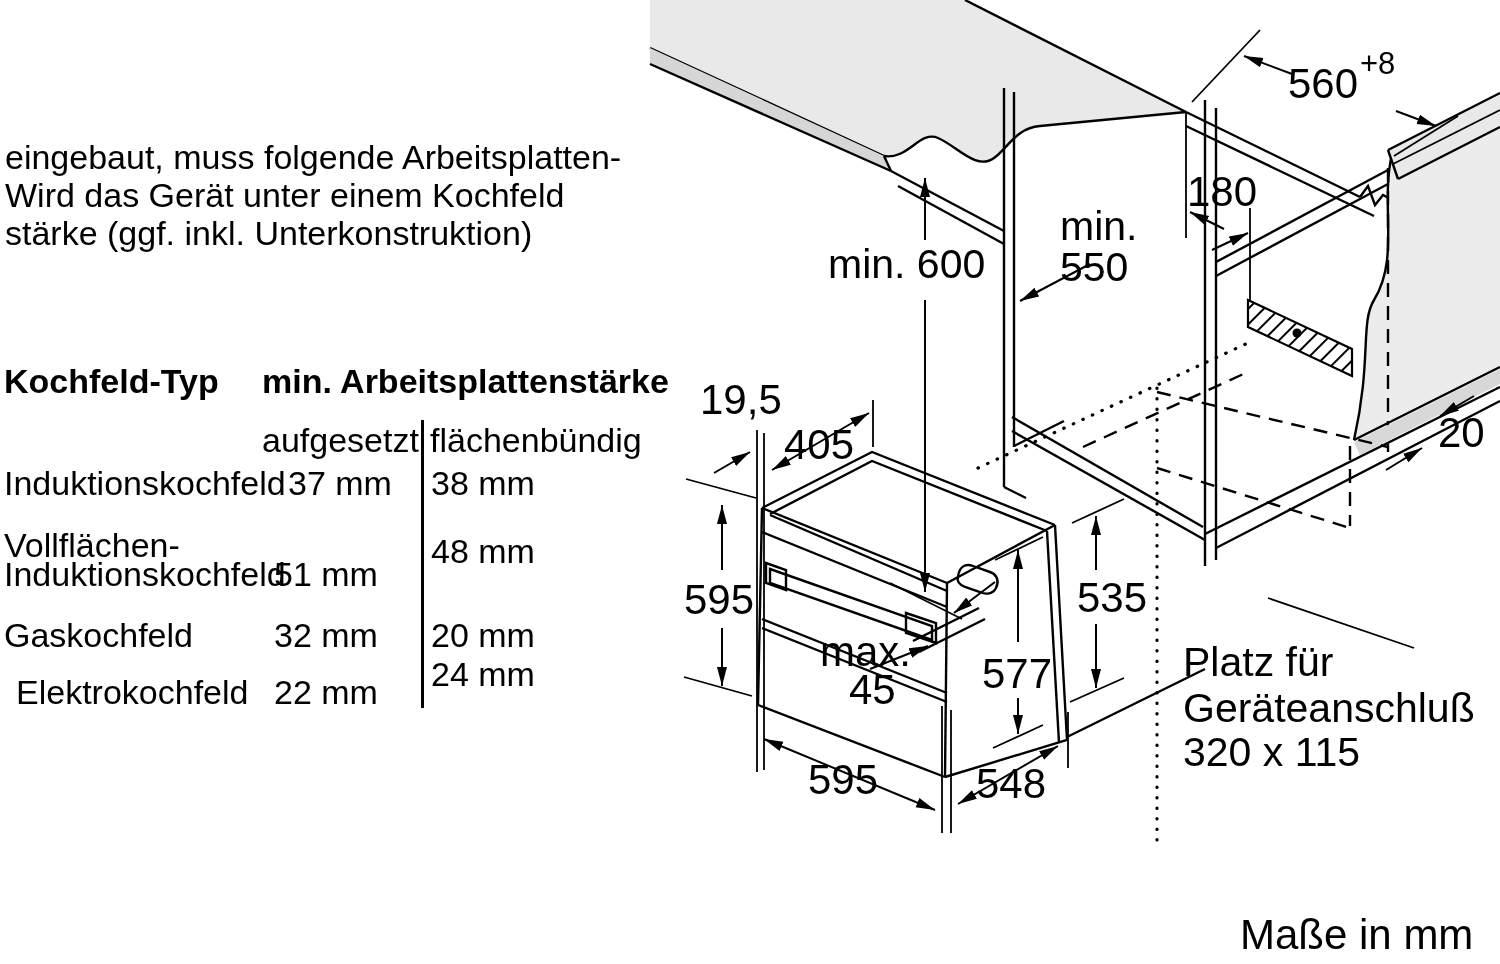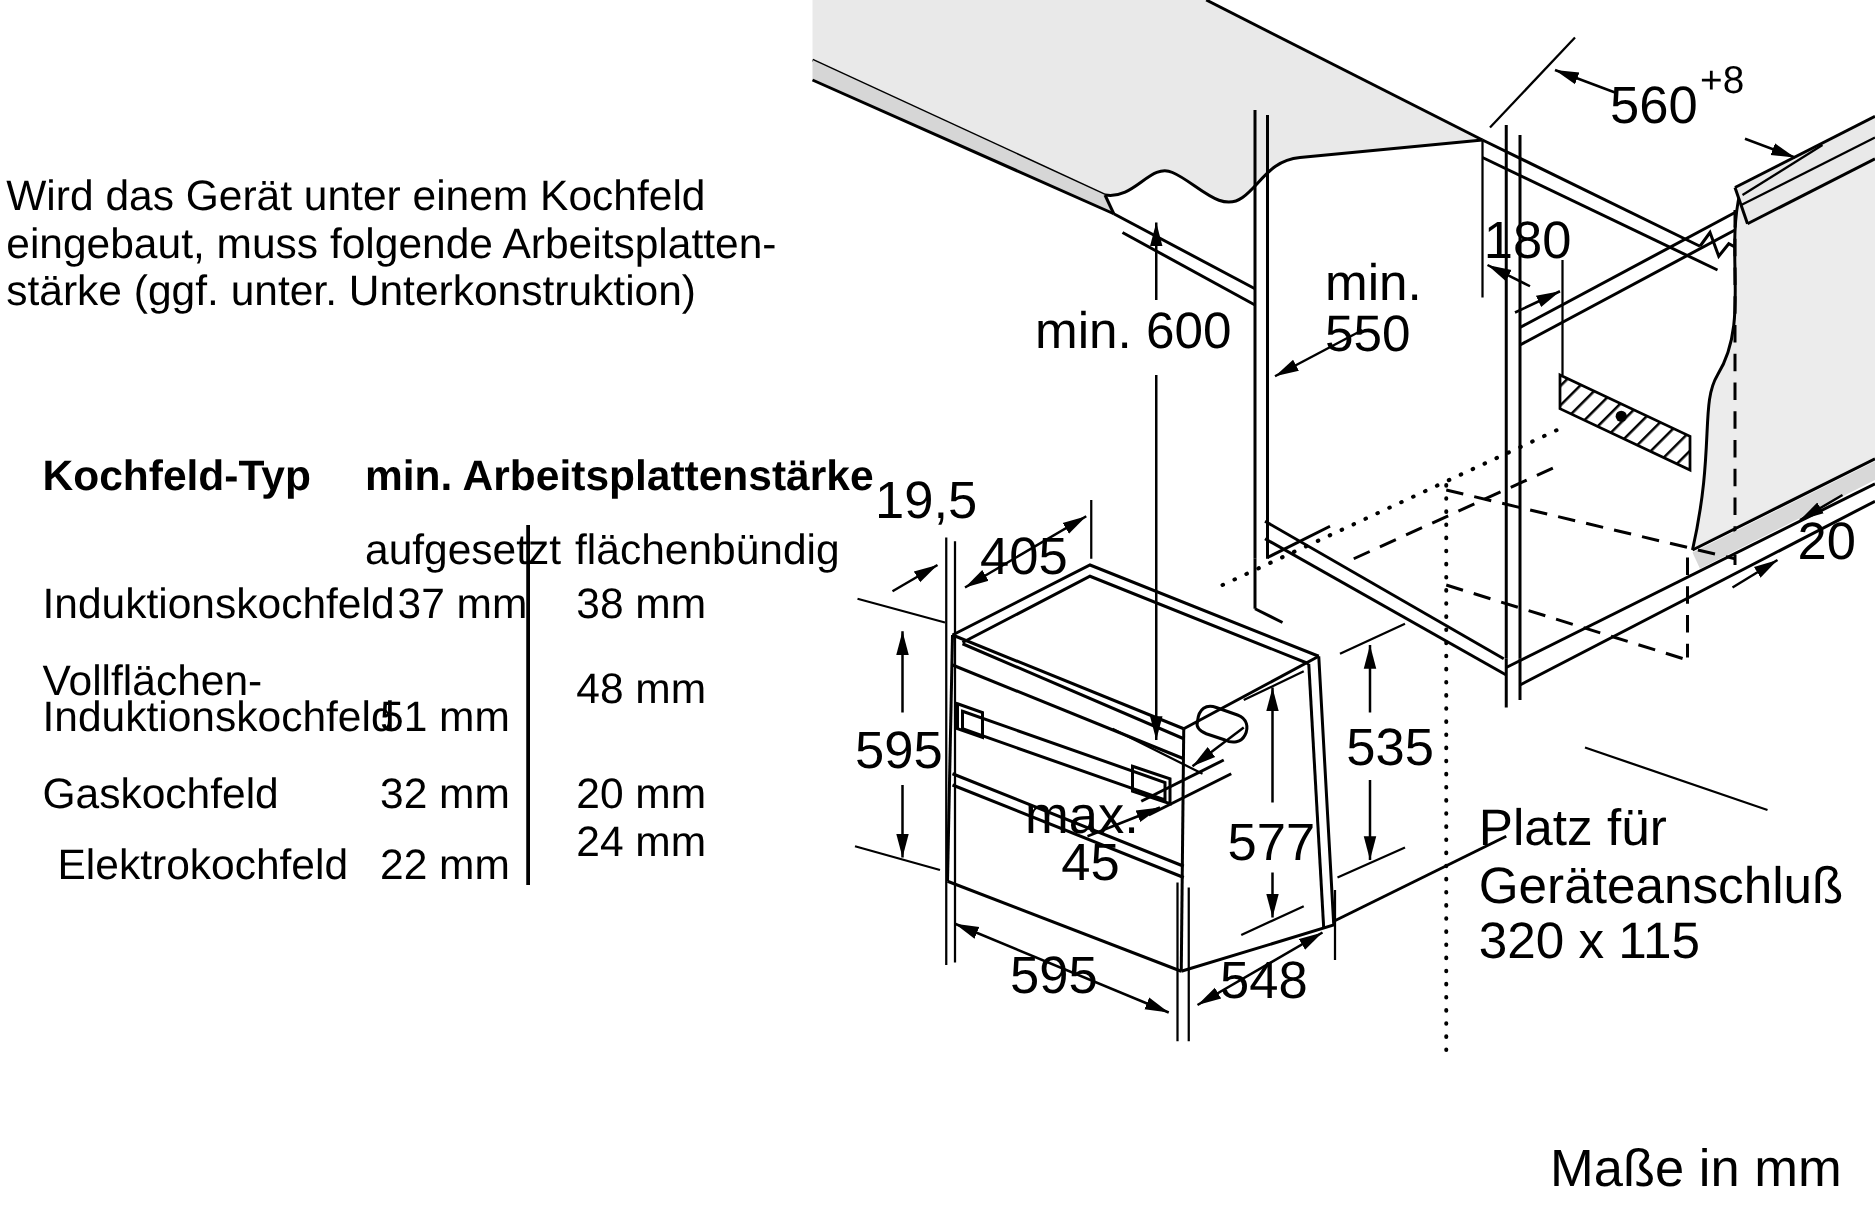--- a/index.html
+++ b/index.html
@@ -1,37 +1,37 @@
 <!DOCTYPE html>
 <html><head>
 <meta charset="utf-8">
 <style>
   html,body{margin:0;padding:0;background:#fff;}
   #stage{position:relative;width:1500px;height:964px;background:#fff;overflow:hidden;
          font-family:"Liberation Sans",sans-serif;color:#000;}
   .abs{position:absolute;white-space:nowrap;}
   .note{font-size:34px;line-height:38px;}
-  .tbl{font-size:34px;line-height:34px;margin-left:30px;}
+  .tbl{font-size:34px;line-height:34px;}
   .bold{font-weight:bold;}
   .right{text-align:right;}
   #divider{position:absolute;left:421px;top:420px;width:2.5px;height:288px;background:#000;}
   svg text{font-family:"Liberation Sans",sans-serif;fill:#000;}
   .dim{font-size:42px;}
   .dimS{font-size:31px;}
   .lbl{font-size:41px;}
 </style>
 </head>
 <body>
 
 <div id="stage">
 
   <div class="abs note" style="left:5px;top:138px;">
+    <div>eingebaut, muss folgende Arbeitsplatten-</div>
     <div>Wird das Gerät unter einem Kochfeld</div>
-    <div>eingebaut, muss folgende Arbeitsplatten-</div>
-    <div>stärke (ggf. unter. Unterkonstruktion)</div>
+    <div>stärke (ggf. inkl. Unterkonstruktion)</div>
   </div>
 
   <div>
     <div class="abs tbl bold" style="left:4px;top:364px;">Kochfeld-Typ</div>
     <div class="abs tbl bold" style="left:262px;top:364px;">min. Arbeitsplattenstärke</div>
 
     <div class="abs tbl right" style="left:262px;top:423px;width:152px;">aufgesetzt</div>
     <div class="abs tbl" style="left:430px;top:423px;">flächenbündig</div>
     <div id="divider"></div>
 

